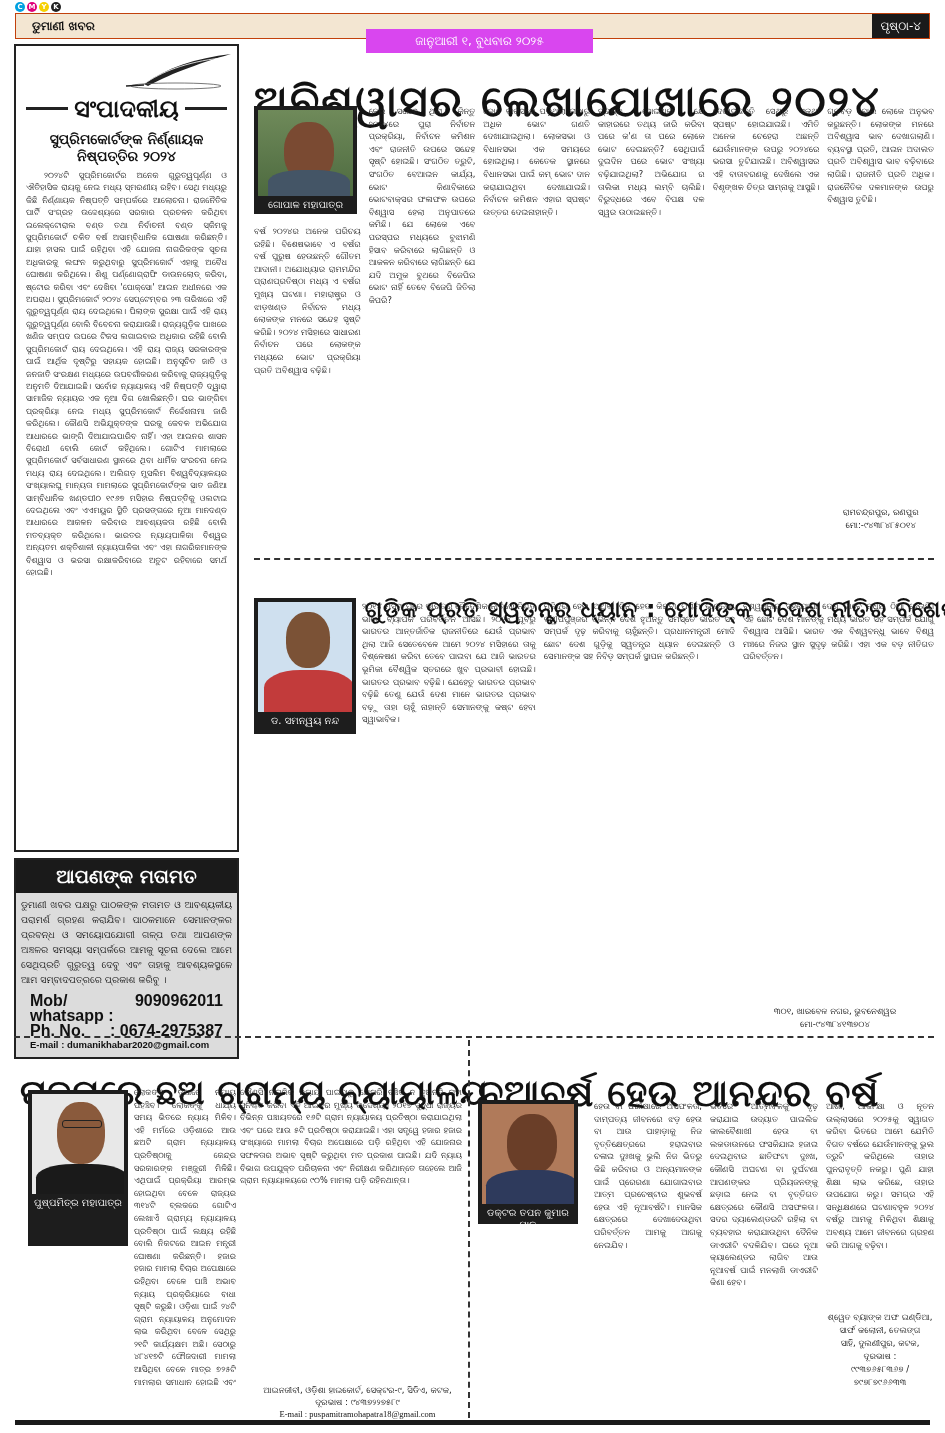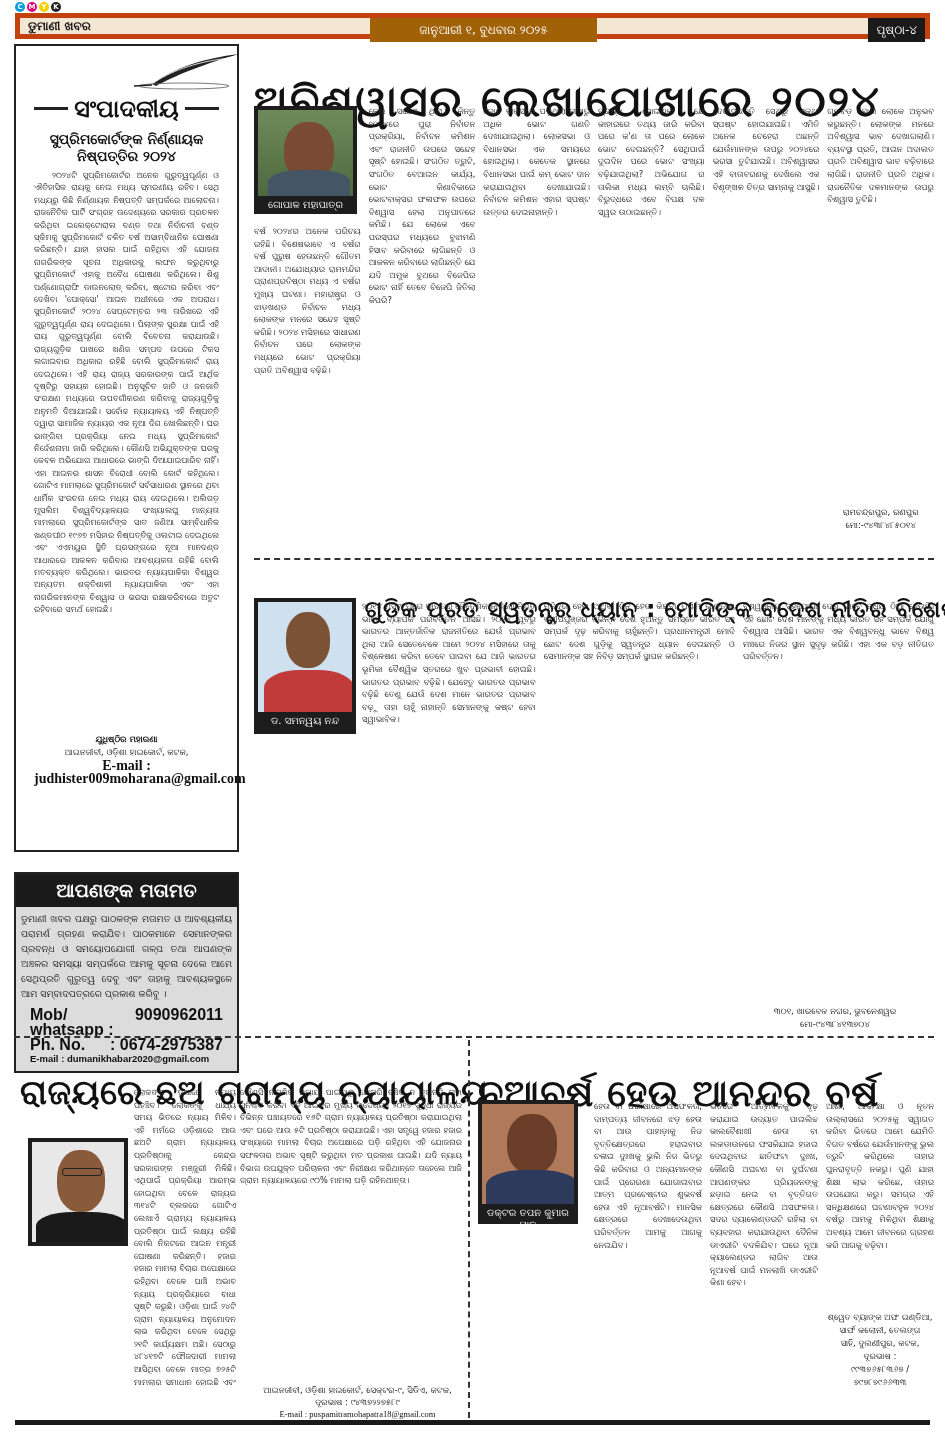--- a/index.html
+++ b/index.html
@@ -1,34 +1,34 @@
 <!DOCTYPE html>
 <html><head>
 <meta charset="utf-8">
 <style>
   * { box-sizing: border-box; margin: 0; padding: 0; }
   body { width: 945px; height: 1433px; background: #fff; font-family: "DejaVu Sans", sans-serif; color: #111; position: relative; overflow: hidden; }
   .cmyk { position: absolute; left: 15px; top: 2px; display: flex; gap: 2px; }
   .cmyk span { width: 10px; height: 10px; border-radius: 50%; display: inline-block; font-size: 7px; color: #fff; text-align: center; line-height: 10px; font-weight: bold; }
-  .masthead { position: absolute; left: 15px; top: 13px; width: 915px; height: 26px; background: #f3e6d2; border: 5px solid #c2410c; display: flex; align-items: center; justify-content: space-between; padding-left: 8px; }
+  .masthead { position: absolute; left: 15px; top: 13px; width: 915px; height: 26px; background: #f3e6d2; border: 1px solid #c2410c; display: flex; align-items: center; justify-content: space-between; padding-left: 16px; }
   .masthead .paper { font-size: 12px; font-weight: bold; }
   .masthead .pageno { background: #1a1a1a; color: #fff; height: 24px; padding: 0 8px; font-size: 12px; line-height: 24px; position: absolute; right: 0; top: 0; margin-left: 12px; }
-  .masthead .date-wrap { position: absolute; left: 350px; top: 0; height: 24px; width: 227px; background: #a16207; color: #fff; text-align: center; line-height: 24px; font-size: 12px; }
+  .masthead .date-wrap { position: absolute; left: 350px; top: 15px; height: 24px; width: 227px; background: #d946ef; color: #fff; text-align: center; line-height: 24px; font-size: 12px; }
 
   .col-left { position: absolute; left: 14px; top: 44px; width: 225px; }
-  .editorial-box { border: 2px solid #222; padding: 4px 18px; height: 808px; position: relative; }
+  .editorial-box { border: 2px solid #222; padding: 4px 10px; height: 808px; position: relative; }
   .feather { height: 42px; position: relative; }
   .ed-title-row { display: flex; align-items: center; justify-content: center; gap: 6px; margin-top: 2px; }
   .ed-title-row .line { flex: 1; height: 3px; background: #222; }
   .ed-title { font-size: 24px; font-weight: bold; font-family: "DejaVu Serif", serif; }
   .ed-headline { font-size: 14px; font-weight: bold; text-align: center; margin: 8px 0 4px; }
   .body-text { font-size: 8.2px; line-height: 12.4px; text-align: justify; color: #222; }
   .byline { text-align: center; font-size: 8.5px; line-height: 13px; margin-top: 4px; }
   .byline .em { font-family: "Liberation Serif", serif; font-weight: bold; font-size: 14px; }
-  .opinion-box { margin-top: 20px; border: 2px solid #222; background: #dcdcdc; }
+  .opinion-box { margin-top: 6px; border: 2px solid #222; background: #dcdcdc; }
   .opinion-head { background: #1a1a1a; color: #fff; text-align: center; font-size: 19px; padding: 5px 0; font-weight: bold; }
   .opinion-text { font-size: 9.5px; line-height: 15px; padding: 4px 5px; text-align: justify; }
   .contact { padding: 2px 14px 6px; font-family: "Liberation Sans", sans-serif; font-weight: bold; }
   .contact .row { display: flex; justify-content: space-between; font-size: 16px; line-height: 15px; }
   .contact .mail { font-size: 9.5px; line-height: 13px; }
 
   .dash-h { border-top: 2px dashed #333; position: absolute; }
   .dash-v { border-left: 2px dashed #333; position: absolute; }
 
   .headline-big { position: absolute; font-weight: bold; font-family: "DejaVu Sans", sans-serif; letter-spacing: 2px; white-space: nowrap; margin-top: 30px; }
@@ -66,26 +66,20 @@
         <line x1="100" y1="36" x2="118" y2="35" stroke="#222" stroke-width="1.5"></line>
       </svg>
     </div>
     <div class="ed-title-row">
       <span class="line"></span>
       <span class="ed-title">ସଂପାଦକୀୟ</span>
       <span class="line"></span>
     </div>
     <div class="ed-headline">ସୁପ୍ରିମକୋର୍ଟଙ୍କ ନିର୍ଣ୍ଣାୟକ ନିଷ୍ପତ୍ତିର ୨୦୨୪</div>
     <div class="body-text" style="height:560px;overflow:hidden;text-indent:18px;">୨୦୨୪ଟି ସୁପ୍ରିମକୋର୍ଟର ଅନେକ ଗୁରୁତ୍ୱପୂର୍ଣ୍ଣ ଓ ଐତିହାସିକ ରାୟକୁ ନେଇ ମଧ୍ୟ ସ୍ମରଣୀୟ ରହିବ। ସେଥି ମଧ୍ୟରୁ କିଛି ନିର୍ଣ୍ଣାୟକ ନିଷ୍ପତ୍ତି ସମ୍ପର୍କରେ ଆଲୋଚନା। ରାଜନୈତିକ ପାର୍ଟି ସଂଗ୍ରହ ଉଦ୍ଦେଶ୍ୟରେ ସରକାର ପ୍ରଚଳନ କରିଥିବା ଇଲେକ୍ଟୋରାଲ ବଣ୍ଡ ତଥା ନିର୍ବାଚନୀ ବଣ୍ଡ ସ୍କିମକୁ ସୁପ୍ରିମକୋର୍ଟ ଚଳିତ ବର୍ଷ ଅସାମ୍ବିଧାନିକ ଘୋଷଣା କରିଛନ୍ତି। ଯାହା ହାସଲ ପାଇଁ ରହିଥିବା ଏହି ଯୋଜନା ନାଗରିକଙ୍କ ସୂଚନା ଅଧିକାରକୁ ଲଙ୍ଘନ କରୁଥିବାରୁ ସୁପ୍ରିମକୋର୍ଟ ଏହାକୁ ଅବୈଧ ଘୋଷଣା କରିଥିଲେ। ଶିଶୁ ପର୍ଣ୍ଣୋଗ୍ରାଫି ଡାଉନଲୋଡ୍ କରିବା, ଷ୍ଟୋର କରିବା ଏବଂ ଦେଖିବା 'ପୋକ୍ସୋ' ଆଇନ ଅଧୀନରେ ଏକ ଅପରାଧ। ସୁପ୍ରିମକୋର୍ଟ ୨୦୨୪ ସେପ୍ଟେମ୍ବର ୨୩ ତାରିଖରେ ଏହି ଗୁରୁତ୍ୱପୂର୍ଣ୍ଣ ରାୟ ଦେଇଥିଲେ। ପିଲାଙ୍କ ସୁରକ୍ଷା ପାଇଁ ଏହି ରାୟ ଗୁରୁତ୍ୱପୂର୍ଣ୍ଣ ବୋଲି ବିବେଚନା କରାଯାଉଛି। ରାଜ୍ୟଗୁଡ଼ିକ ପାଖରେ ଖଣିଜ ସମ୍ପଦ ଉପରେ ଟିକସ ଲଗାଇବାର ଅଧିକାର ରହିଛି ବୋଲି ସୁପ୍ରିମକୋର୍ଟ ରାୟ ଦେଇଥିଲେ। ଏହି ରାୟ ରାଜ୍ୟ ସରକାରଙ୍କ ପାଇଁ ଆର୍ଥିକ ଦୃଷ୍ଟିରୁ ସହାୟକ ହୋଇଛି। ଅନୁସୂଚିତ ଜାତି ଓ ଜନଜାତି ସଂରକ୍ଷଣ ମଧ୍ୟରେ ଉପବର୍ଗୀକରଣ କରିବାକୁ ରାଜ୍ୟଗୁଡ଼ିକୁ ଅନୁମତି ଦିଆଯାଇଛି। ସର୍ବୋଚ୍ଚ ନ୍ୟାୟାଳୟ ଏହି ନିଷ୍ପତ୍ତି ଦ୍ୱାରା ସାମାଜିକ ନ୍ୟାୟର ଏକ ନୂଆ ଦିଗ ଖୋଲିଛନ୍ତି। ଘର ଭାଙ୍ଗିବା ପ୍ରକ୍ରିୟା ନେଇ ମଧ୍ୟ ସୁପ୍ରିମକୋର୍ଟ ନିର୍ଦ୍ଦେଶନାମା ଜାରି କରିଥିଲେ। କୌଣସି ଅଭିଯୁକ୍ତଙ୍କ ଘରକୁ କେବଳ ଅଭିଯୋଗ ଆଧାରରେ ଭାଙ୍ଗି ଦିଆଯାଇପାରିବ ନାହିଁ। ଏହା ଆଇନର ଶାସନ ବିରୋଧୀ ବୋଲି କୋର୍ଟ କହିଥିଲେ। ଗୋଟିଏ ମାମଲାରେ ସୁପ୍ରିମକୋର୍ଟ ସର୍ବସାଧାରଣ ସ୍ଥାନରେ ଥିବା ଧାର୍ମିକ ସଂରଚନା ନେଇ ମଧ୍ୟ ରାୟ ଦେଇଥିଲେ। ଅଲିଗଡ଼ ମୁସଲିମ ବିଶ୍ୱବିଦ୍ୟାଳୟର ସଂଖ୍ୟାଲଘୁ ମାନ୍ୟତା ମାମଲାରେ ସୁପ୍ରିମକୋର୍ଟଙ୍କ ସାତ ଜଣିଆ ସାମ୍ବିଧାନିକ ଖଣ୍ଡପୀଠ ୧୯୬୭ ମସିହାର ନିଷ୍ପତ୍ତିକୁ ଓଲଟାଇ ଦେଇଥିଲେ ଏବଂ ଏଏମୟୁର ସ୍ଥିତି ପ୍ରସଙ୍ଗରେ ନୂଆ ମାନଦଣ୍ଡ ଆଧାରରେ ଆକଳନ କରିବାର ଆବଶ୍ୟକତା ରହିଛି ବୋଲି ମତବ୍ୟକ୍ତ କରିଥିଲେ। ଭାରତର ନ୍ୟାୟପାଳିକା ବିଶ୍ୱର ଅନ୍ୟତମ ଶକ୍ତିଶାଳୀ ନ୍ୟାୟପାଳିକା ଏବଂ ଏହା ନାଗରିକମାନଙ୍କ ବିଶ୍ୱାସ ଓ ଭରସା ରକ୍ଷାକରିବାରେ ଅତୁଟ ରହିବାରେ ସମର୍ଥ ହୋଇଛି।</div>
-    <div class="byline">
-      <div style="font-weight:bold;">ଯୁଧିଷ୍ଠିର ମହାରଣା</div>
-      <div>ଆଇନଜୀବୀ, ଓଡ଼ିଶା ହାଇକୋର୍ଟ, କଟକ,</div>
-      <div class="em">E-mail :</div>
-      <div class="em">judhister009moharana@gmail.com</div>
-    </div>
   </div>
 
   <div class="opinion-box">
     <div class="opinion-head">ଆପଣଙ୍କ ମତାମତ</div>
     <div class="opinion-text">ଡୁମାଣୀ ଖବର ପକ୍ଷରୁ ପାଠକଙ୍କ ମତାମତ ଓ ଆବଶ୍ୟକୀୟ ପରାମର୍ଶ ଗ୍ରହଣ କରାଯିବ। ପାଠକମାନେ ସେମାନଙ୍କର ପ୍ରବନ୍ଧ ଓ ସମୟୋପଯୋଗୀ ଗଳ୍ପ ତଥା ଆପଣଙ୍କ ଅଞ୍ଚଳର ସମସ୍ୟା ସମ୍ପର୍କରେ ଆମକୁ ସୂଚନା ଦେଲେ ଆମେ ସେଥିପ୍ରତି ଗୁରୁତ୍ୱ ଦେବୁ ଏବଂ ତାହାକୁ ଆବଶ୍ୟକସ୍ଥଳେ ଆମ ସମ୍ବାଦପତ୍ରରେ ପ୍ରକାଶ କରିବୁ ।</div>
     <div class="contact">
       <div class="row">
           <span>Mob/ whatsapp :</span>
           <span>9090962011</span>
         </div>
@@ -147,21 +141,21 @@
     </div>
   <div>
       <div class="body-text">ବିଶ୍ୱସନୀୟ ସହଯୋଗୀ ଦେଶ ଭାବେ ମଧ୍ୟ ଠିଆ ହେଉଛି। ଏହି ଛୋଟ ଦେଶ ମାନଙ୍କୁ ମଧ୍ୟ ଭାରତ ସହ ସମ୍ପର୍କ ଯୋଗୁ ବିଶ୍ୱାସ ଆସିଛି। ଭାରତ ଏକ ବିଶ୍ୱବନ୍ଧୁ ଭାବେ ବିଶ୍ୱ ମଞ୍ଚରେ ନିଜର ସ୍ଥାନ ସୁଦୃଢ଼ କରିଛି। ଏହା ଏକ ବଡ଼ ନୀତିଗତ ପରିବର୍ତ୍ତନ।</div>
     </div>
 </div>
 <div class="sign" style="position:absolute;left:740px;top:1005px;width:190px;">୩୦୧, ଖାରବେଳ ନଗର, ଭୁବନେଶ୍ୱର</div>
 <div class="sign" style="position:absolute;left:740px;top:1018px;width:190px;">ମୋ-୯୪୩୮୪୧୩୭୦୪</div>
 <div class="dash-h" style="left:14px;top:1036px;width:920px;"></div>
 
 <div class="headline-big" style="left:20px;top:1042px;font-size:34px;letter-spacing:0.5px;">ରାଜ୍ୟରେ ଛଅ ଗ୍ରାମ୍ୟ ନ୍ୟାୟାଳୟ</div>
-<div class="photo" style="left:28px;top:1090px;width:100px;height:108px;margin-top:48px;">
+<div class="photo" style="left:28px;top:1090px;width:100px;height:156px;">
   <div class="img" style="height:100px;background:#e8e8e8;">
     <div style="position:absolute;left:25px;top:8px;width:48px;height:62px;border-radius:45%;background:#8a5a3c;"></div>
     <div style="position:absolute;left:30px;top:26px;width:40px;height:8px;border:1.5px solid #222;border-radius:3px;"></div>
     <div style="position:absolute;left:4px;top:70px;width:92px;height:34px;border-radius:40% 40% 0 0;background:#1a1a1a;"></div>
   </div>
   <div class="caption">ପୁଷ୍ପମିତ୍ର ମହାପାତ୍ର</div>
 </div>
 <div style="position:absolute;left:134px;top:1086px;width:102px;height:300px;">
   <div class="body-text" style="font-size:8.2px;line-height:12.6px;height:300px;overflow:hidden;">ଲୋକଙ୍କ ଦୁଆରେ ନ୍ୟାୟ ପହଞ୍ଚିବ। ଲୋକଙ୍କୁ ଧାର୍ଯ୍ୟ ସମୟ ଭିତରେ ନ୍ୟାୟ ମିଳିବ। ଏହି ମର୍ମରେ ଓଡ଼ିଶାରେ ଆଉ ଛଅଟି ଗ୍ରାମ ନ୍ୟାୟାଳୟ ପ୍ରତିଷ୍ଠାକୁ କେନ୍ଦ୍ର ସରକାରଙ୍କ ମଞ୍ଜୁରୀ ମିଳିଛି। ଏଥିପାଇଁ ପ୍ରକ୍ରିୟା ଆରମ୍ଭ ହୋଇଥିବା ବେଳେ ରାଜ୍ୟର ୩୧୪ଟି ବ୍ଲକରେ ଗୋଟିଏ ଲେଖାଏଁ ଗ୍ରାମ୍ୟ ନ୍ୟାୟାଳୟ ପ୍ରତିଷ୍ଠା ପାଇଁ ଲକ୍ଷ୍ୟ ରହିଛି ବୋଲି ନିକଟରେ ଆଇନ ମନ୍ତ୍ରୀ ଘୋଷଣା କରିଛନ୍ତି। ହଜାର ହଜାର ମାମଲା ବିଚାର ଅପେକ୍ଷାରେ ରହିଥିବା ବେଳେ ପାଞ୍ଚି ଅଭାବ ନ୍ୟାୟ ପ୍ରକ୍ରିୟାରେ ବାଧା ସୃଷ୍ଟି କରୁଛି। ଓଡ଼ିଶା ପାଇଁ ୨୪ଟି ଗ୍ରାମ ନ୍ୟାୟାଳୟ ଅନୁମୋଦନ ଲାଭ କରିଥିବା ବେଳେ ସେଥିରୁ ୨୧ଟି କାର୍ଯ୍ୟକ୍ଷମ ଅଛି। ସେଠାରୁ ୪୮୪୧୭ଟି ଫୌଜଦାରୀ ମାମଲା ଆସିଥିବା ବେଳେ ମାତ୍ର ୭୨୫ଟି ମାମଲାର ସମାଧାନ ହୋଇଛି ଏବଂ ୪୭୭୭୨ଟି ମାମଲା ବିଚାର ଅପେକ୍ଷାରେ ରହିଛି।</div>
 </div>

